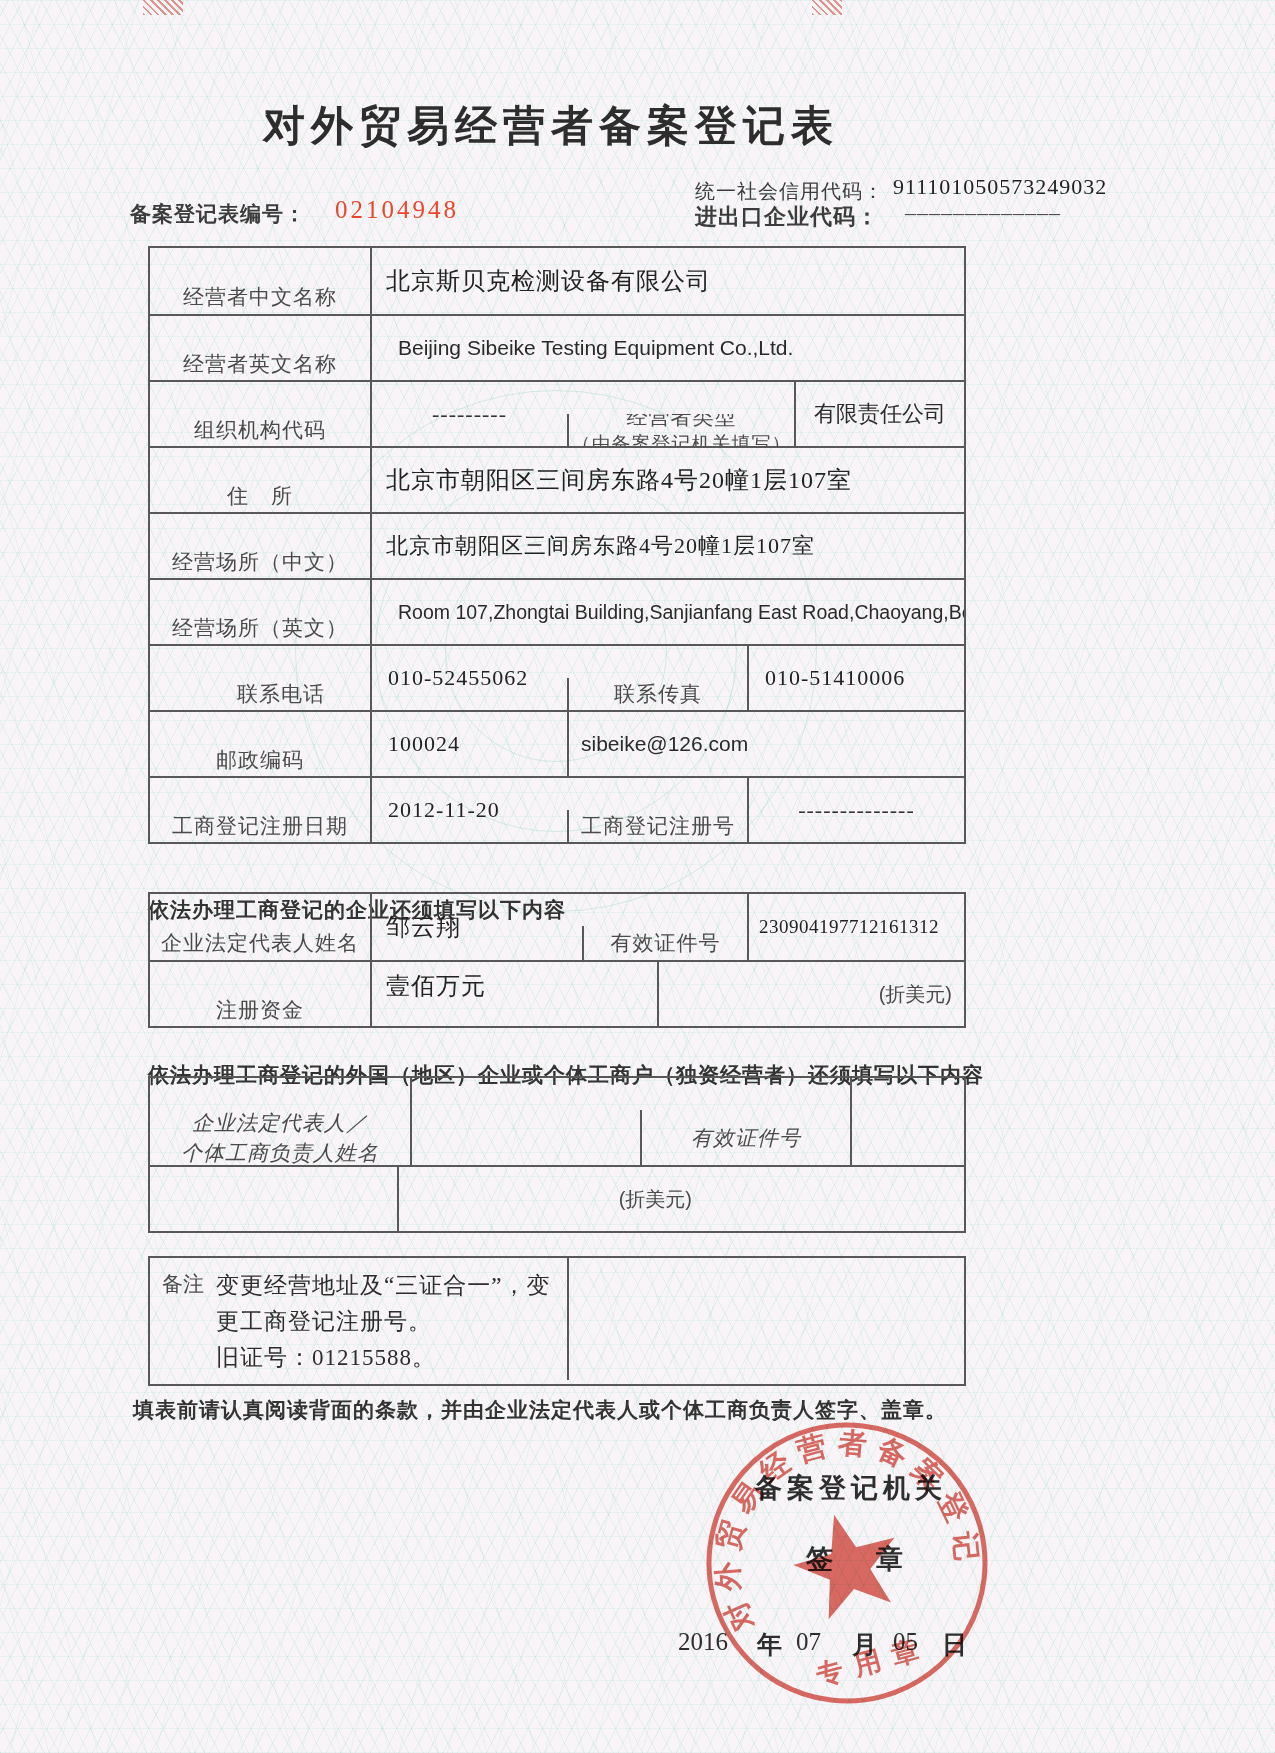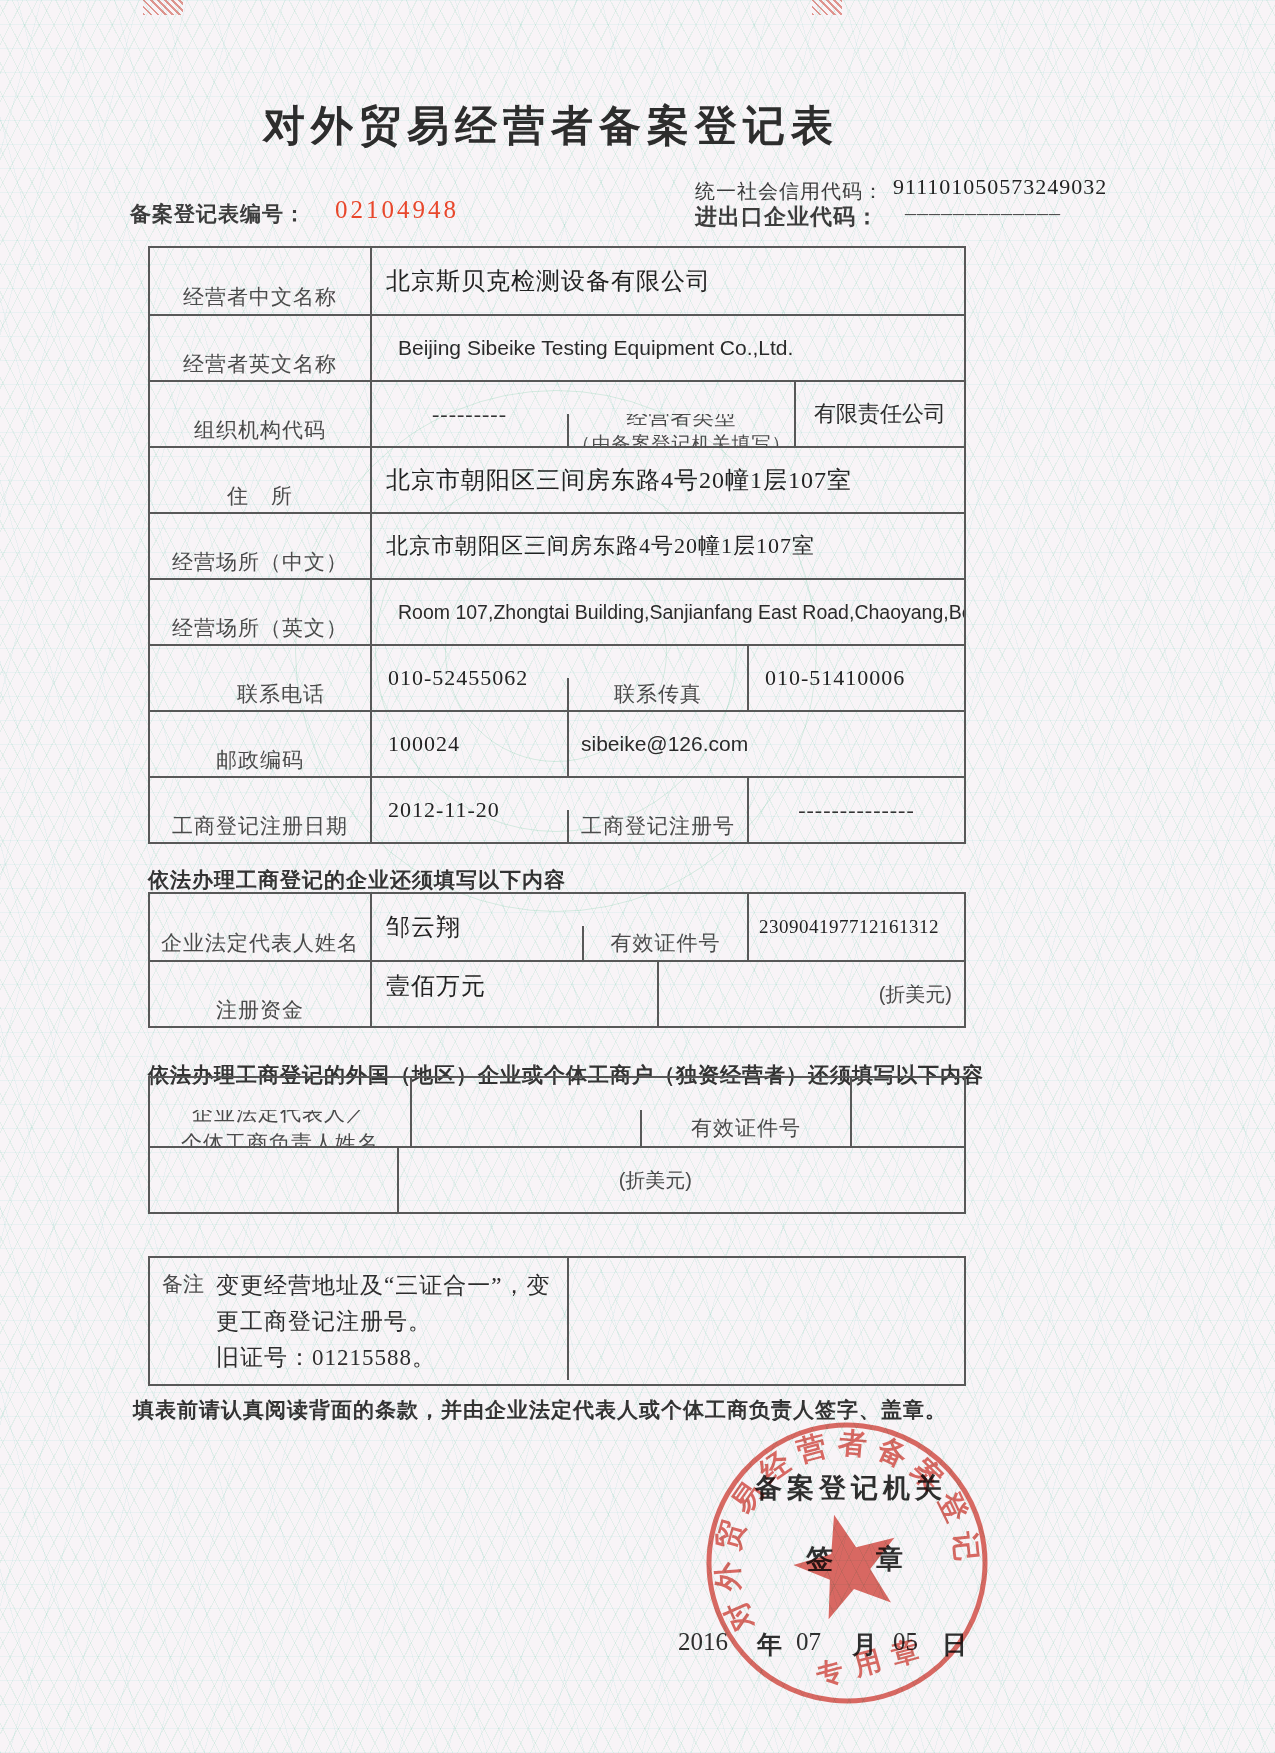--- a/index.html
+++ b/index.html
@@ -112,38 +112,38 @@
       <div class="cell v-en" style="flex:0 0 217px; padding-left:12px;">sibeike@126.com</div>
     </div>
     <div class="trow">
       <div class="cell lblc" style="flex:0 0 220px;">工商登记注册日期</div>
       <div class="cell v-num" style="flex:0 0 197px;">2012-11-20</div>
       <div class="cell lblc" style="flex:0 0 180px;">工商登记注册号</div>
       <div class="cell ctr dashes" style="flex:0 0 217px;">--------------</div>
     </div>
   </div>
 
-  <div class="sect-title" style="left:148px; top:866px;">依法办理工商登记的企业还须填写以下内容</div>
+  <div class="sect-title" style="left:148px; top:896px;">依法办理工商登记的企业还须填写以下内容</div>
   <div class="tbl" style="left:148px; top:892px; width:814px;">
     <div class="trow">
       <div class="cell lblc" style="flex:0 0 220px;">企业法定代表人姓名</div>
       <div class="cell v-cn" style="flex:0 0 212px;">邹云翔</div>
       <div class="cell lblc" style="flex:0 0 165px;">有效证件号</div>
       <div class="cell v-num sm" style="flex:0 0 217px;">230904197712161312</div>
     </div>
     <div class="trow">
       <div class="cell lblc" style="flex:0 0 220px;">注册资金</div>
       <div class="cell v-cn" style="flex:0 0 287px; align-items:flex-start; padding-top:8px;">壹佰万元</div>
       <div class="cell note-usd" style="flex:0 0 307px;">(折美元)</div>
     </div>
   </div>
 
   <div class="sect-title" style="left:148px; top:1061px;text-align:right;">依法办理工商登记的外国（地区）企业或个体工商户（独资经营者）还须填写以下内容</div>
   <div class="tbl" style="left:148px; top:1076px; width:814px;">
-    <div class="trow" style="height:68px;">
+    <div class="trow" style="height:87px;font-style:italic;">
       <div class="cell lblc two" style="flex:0 0 260px; line-height:30px;">
         <span>企业法定代表人／</span>
         <span>个体工商负责人姓名</span>
       </div>
       <div class="cell" style="flex:0 0 230px;"></div>
       <div class="cell lblc" style="flex:0 0 210px;">有效证件号</div>
       <div class="cell" style="flex:0 0 114px;"></div>
     </div>
     <div class="trow">
       <div class="cell" style="flex:0 0 247px;"></div>

